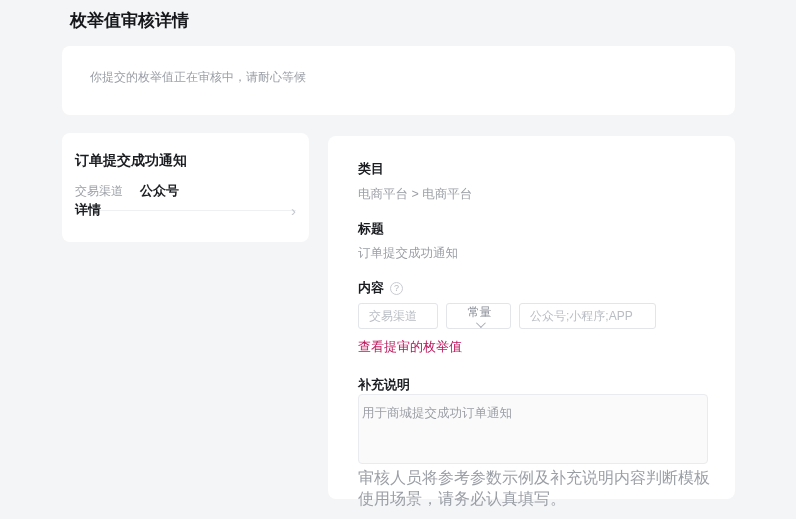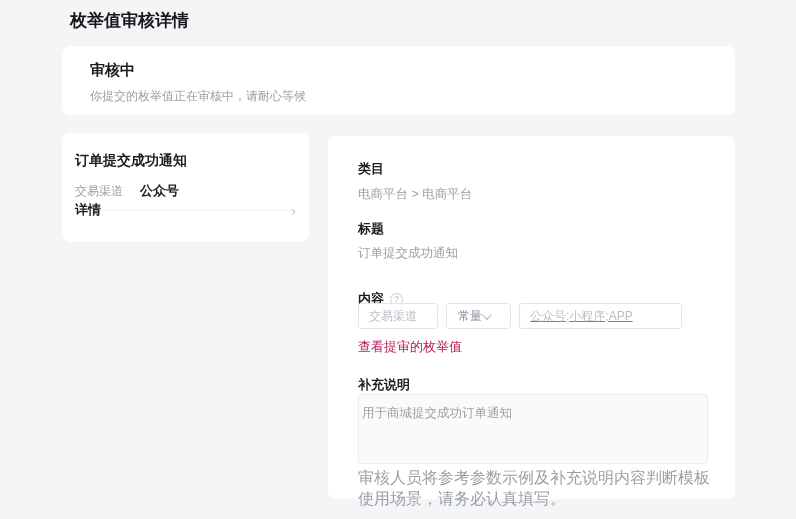--- a/index.html
+++ b/index.html
@@ -46,21 +46,21 @@
   .chevron-right { font-size: 15px; color: #c3c7cd; line-height: 1; }
   
   .detail-card { left: 328px; top: 136px; width: 407px; height: 363px; }
   .detail-inner { position: relative; width: 100%; height: 100%; }
   .field-label { position: absolute; left: 30px; font-size: 13px; font-weight: 700; color: #1b1d21; }
   .field-value { position: absolute; left: 30px; font-size: 12.5px; color: #9b9fa6; }
   .lbl-category { top: 24px; }
   .val-category { top: 50px; }
   .lbl-title { top: 84px; }
   .val-title { top: 109px; }
-  .lbl-content { top: 143px; display: flex; align-items: center; gap: 6px; margin-top: 11px; }
+  .lbl-content { top: 143px; display: flex; align-items: center; gap: 6px; }
   .help-icon {
     display: inline-flex; align-items: center; justify-content: center;
     width: 13px; height: 13px;
     border: 1px solid #c9ccd2; border-radius: 50%;
     color: #b4b8bf; font-size: 9px; font-weight: 400;
     cursor: pointer;
   }
   .content-row {
     position: absolute; left: 30px; top: 167px;
     display: flex; align-items: center; gap: 8px;
@@ -69,29 +69,30 @@
     height: 26px;
     border: 1px solid #e2e5e9; border-radius: 3px;
     background: #fff;
     padding: 0 10px;
     font-family: "Liberation Sans", "DejaVu Sans", sans-serif;
     font-size: 12px; color: #7d828c;
     outline: none;
   }
   .mini-input::placeholder { color: #b9bdc4; opacity: 1; }
   .input-param { width: 80px; }
-  .input-example { width: 163px; text-decoration: underline; }
+  .input-example { width: 137px; }
   .mini-select {
     width: 65px; height: 26px;
     border: 1px solid #e2e5e9; border-radius: 3px;
     background: #fff;
-    display: flex; align-items: center; justify-content: flex-start;
+    display: flex; align-items: center; justify-content: center;
     padding: 0 9px 0 11px;
     font-size: 12px; color: #878c96;
     cursor: pointer;
+    flex-direction: column;
   }
   .chevron-down {
     width: 7px; height: 7px;
     border-right: 1px solid #a9aeb6;
     border-bottom: 1px solid #a9aeb6;
     transform: rotate(45deg) translateY(-2px);
   }
   .enum-link {
     position: absolute; left: 30px; top: 202px;
     font-size: 13px; color: #be185d;
@@ -117,21 +118,20 @@
   }
 </style>
 </head>
 <body>
 
 <div class="canvas">
 
   <h1 class="page-title">枚举值审核详情</h1>
 
   <div class="card status-card">
-    <div class="status-title">审核中</div>
     <div class="status-desc">你提交的枚举值正在审核中，请耐心等候</div>
   </div>
 
   <div class="card summary-card">
     <div class="summary-title">订单提交成功通知</div>
     <div class="summary-param">
       <span>交易渠道</span><span class="param-value">公众号</span>
     </div>
     <div class="summary-divider"></div>
     <div class="summary-detail-row">

